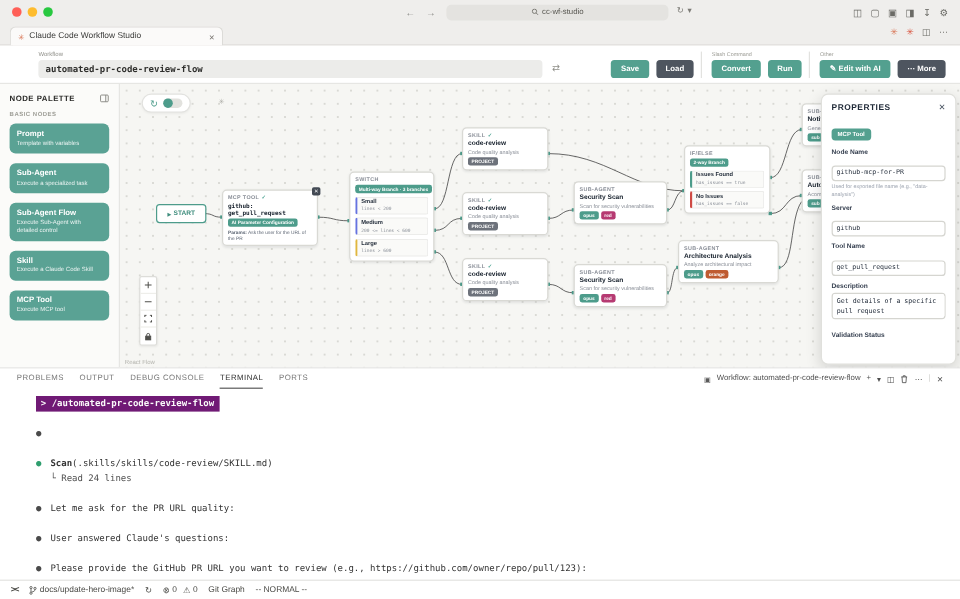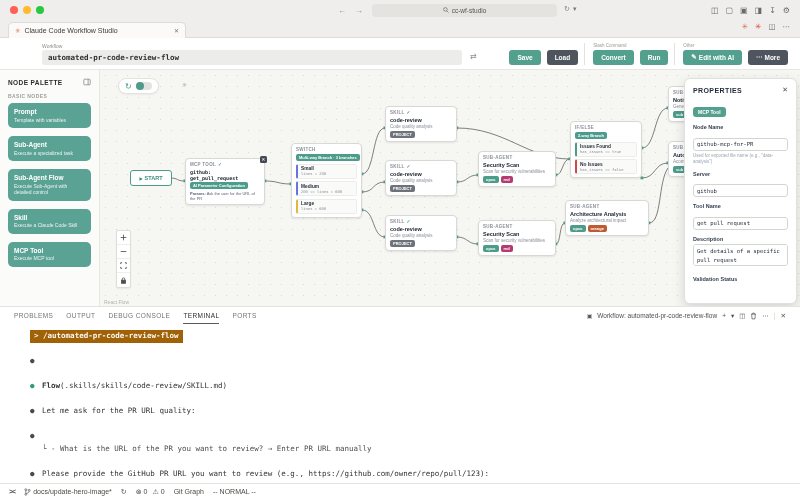--- a/index.html
+++ b/index.html
@@ -19,21 +19,21 @@
   .chrome-right { margin-left:auto; display:flex; gap:7px; color:#6b6b66; font-size:8px; align-items:center; }
   .crow2 { height:18px; display:flex; align-items:flex-end; padding:0 8px; position:relative; }
   .tab { width:178px; height:16px; background:#fbfaf9; border:1px solid #dcdbd8; border-bottom:none; border-radius:5px 5px 0 0;
          display:flex; align-items:center; gap:4px; padding:0 6px; font-size:7px; color:#3a3a38; }
   .tab-close { margin-left:auto; color:#77736e; font-size:6px; }
   .favicon { color:#d97757; font-size:6.5px; }
   .ext-icons { position:absolute; right:10px; top:2px; display:flex; gap:7px; font-size:7.5px; align-items:center; color:#6b6b66; }
 
   
   .toolbar { height:32px; background:#fff; border-bottom:1px solid #e6e6e3; display:flex; align-items:center; padding:0 12px; flex:0 0 auto; }
-  .wf { display:flex; flex-direction:column; margin-left:30px; }
+  .wf { display:flex; flex-direction:column; margin-left:20px; }
   .wf-label { font-size:5px; color:#8f8f89; margin-bottom:1px; }
   .wf-input { width:420px; height:15px; background:#ececea; border:none; border-radius:3px;
               font:700 7.5px "DejaVu Sans Mono", monospace; color:#2f2f2d; padding:0 6px; }
   .shuffle { color:#8f8f89; font-size:8px; margin:6px 6px 0 8px; }
   .actions { margin-left:auto; display:flex; align-items:flex-end; gap:6px; }
   .btn { height:15px; border:none; border-radius:3px; font:700 6.5px "Liberation Sans", sans-serif; color:#fff;
          padding:0 8px; display:inline-flex; align-items:center; gap:2px; cursor:pointer; }
   .btn.teal { background:#53a08f; } .btn.dark { background:#4e555f; }
   .grp { display:flex; flex-direction:column; border-left:1px solid #e2e2df; padding-left:8px; }
   .grp-label { font-size:4.5px; color:#9a9a93; margin-bottom:2px; }
@@ -102,21 +102,21 @@
 
   
   .panel { height:177px; border-top:1px solid #e3e3e0; background:#fff; flex:0 0 auto; }
   .ptabs { height:17px; display:flex; align-items:center; padding:0 14px; gap:13px; }
   .ptab { font-size:6.5px; letter-spacing:.4px; color:#757575; height:17px; display:flex; align-items:center; cursor:pointer; }
   .ptab.active { color:#2d2d2d; border-bottom:1px solid #5a5a5a; }
   .ptabs-right { margin-left:auto; display:flex; align-items:center; gap:5px; color:#4f4f4f; font-size:6.5px; }
   .ptr-icon { font-size:6px; color:#5a5a5a; }
   .ptr-sep { color:#cfcfcb; }
   .terminal { padding:6px 20px 0 30px; font:7.5px/12.5px "DejaVu Sans Mono", monospace; color:#333; }
-  .cmdchip { display:inline-block; background:#a16207; color:#fafafa; padding:0 4px; font-weight:700; }
+  .cmdchip { display:inline-block; background:#701a75; color:#fafafa; padding:0 4px; font-weight:700; }
   .tline { display:flex; }
   .gap { margin-top:12.5px; }
   .bullet { flex:0 0 12px; color:#4a4a4a; }
   .bullet.green { color:#2f9e6e; }
   .subline { padding-left:12px; color:#4f4f4f; }
   .tool-b { font-weight:700; }
 
   
   .status { height:16px; border-top:1px solid #e3e3e0; display:flex; align-items:center; padding:0 9px; gap:9px;
             font-size:7px; color:#4a4a46; background:#fff; margin-top:auto; }
@@ -503,30 +503,31 @@
         <span>✕</span>
       </div>
     </div>
     <div class="terminal">
       <span class="cmdchip">&gt; /automated-pr-code-review-flow</span>
       <div class="tline gap">
           <span class="bullet">●</span>
         </div>
       <div class="tline gap">
           <span class="bullet green">●</span>
-          <span><span class="tool-b">Flow</span><span>(.skills/skills/code-review/SKILL.md)</span></span>
-        </div>
+          <span><span class="tool-b">Scan</span><span>(.skills/skills/code-review/SKILL.md)</span></span>
+        </div>
+      <div class="subline">└  Read 24 lines</div>
       <div class="tline gap">
           <span class="bullet">●</span>
           <span>Let me ask for the PR URL quality:</span>
         </div>
       <div class="tline gap">
           <span class="bullet">●</span>
-        </div>
-      <div class="subline">└  - What is the URL of the PR you want to review? → Enter PR URL manually</div>
+          <span>User answered Claude's questions:</span>
+        </div>
       <div class="tline gap">
           <span class="bullet">●</span>
           <span>Please provide the GitHub PR URL you want to review (e.g., https://github.com/owner/repo/pull/123):</span>
         </div>
       
       
     </div>
   </div>
 
   <div class="status">

